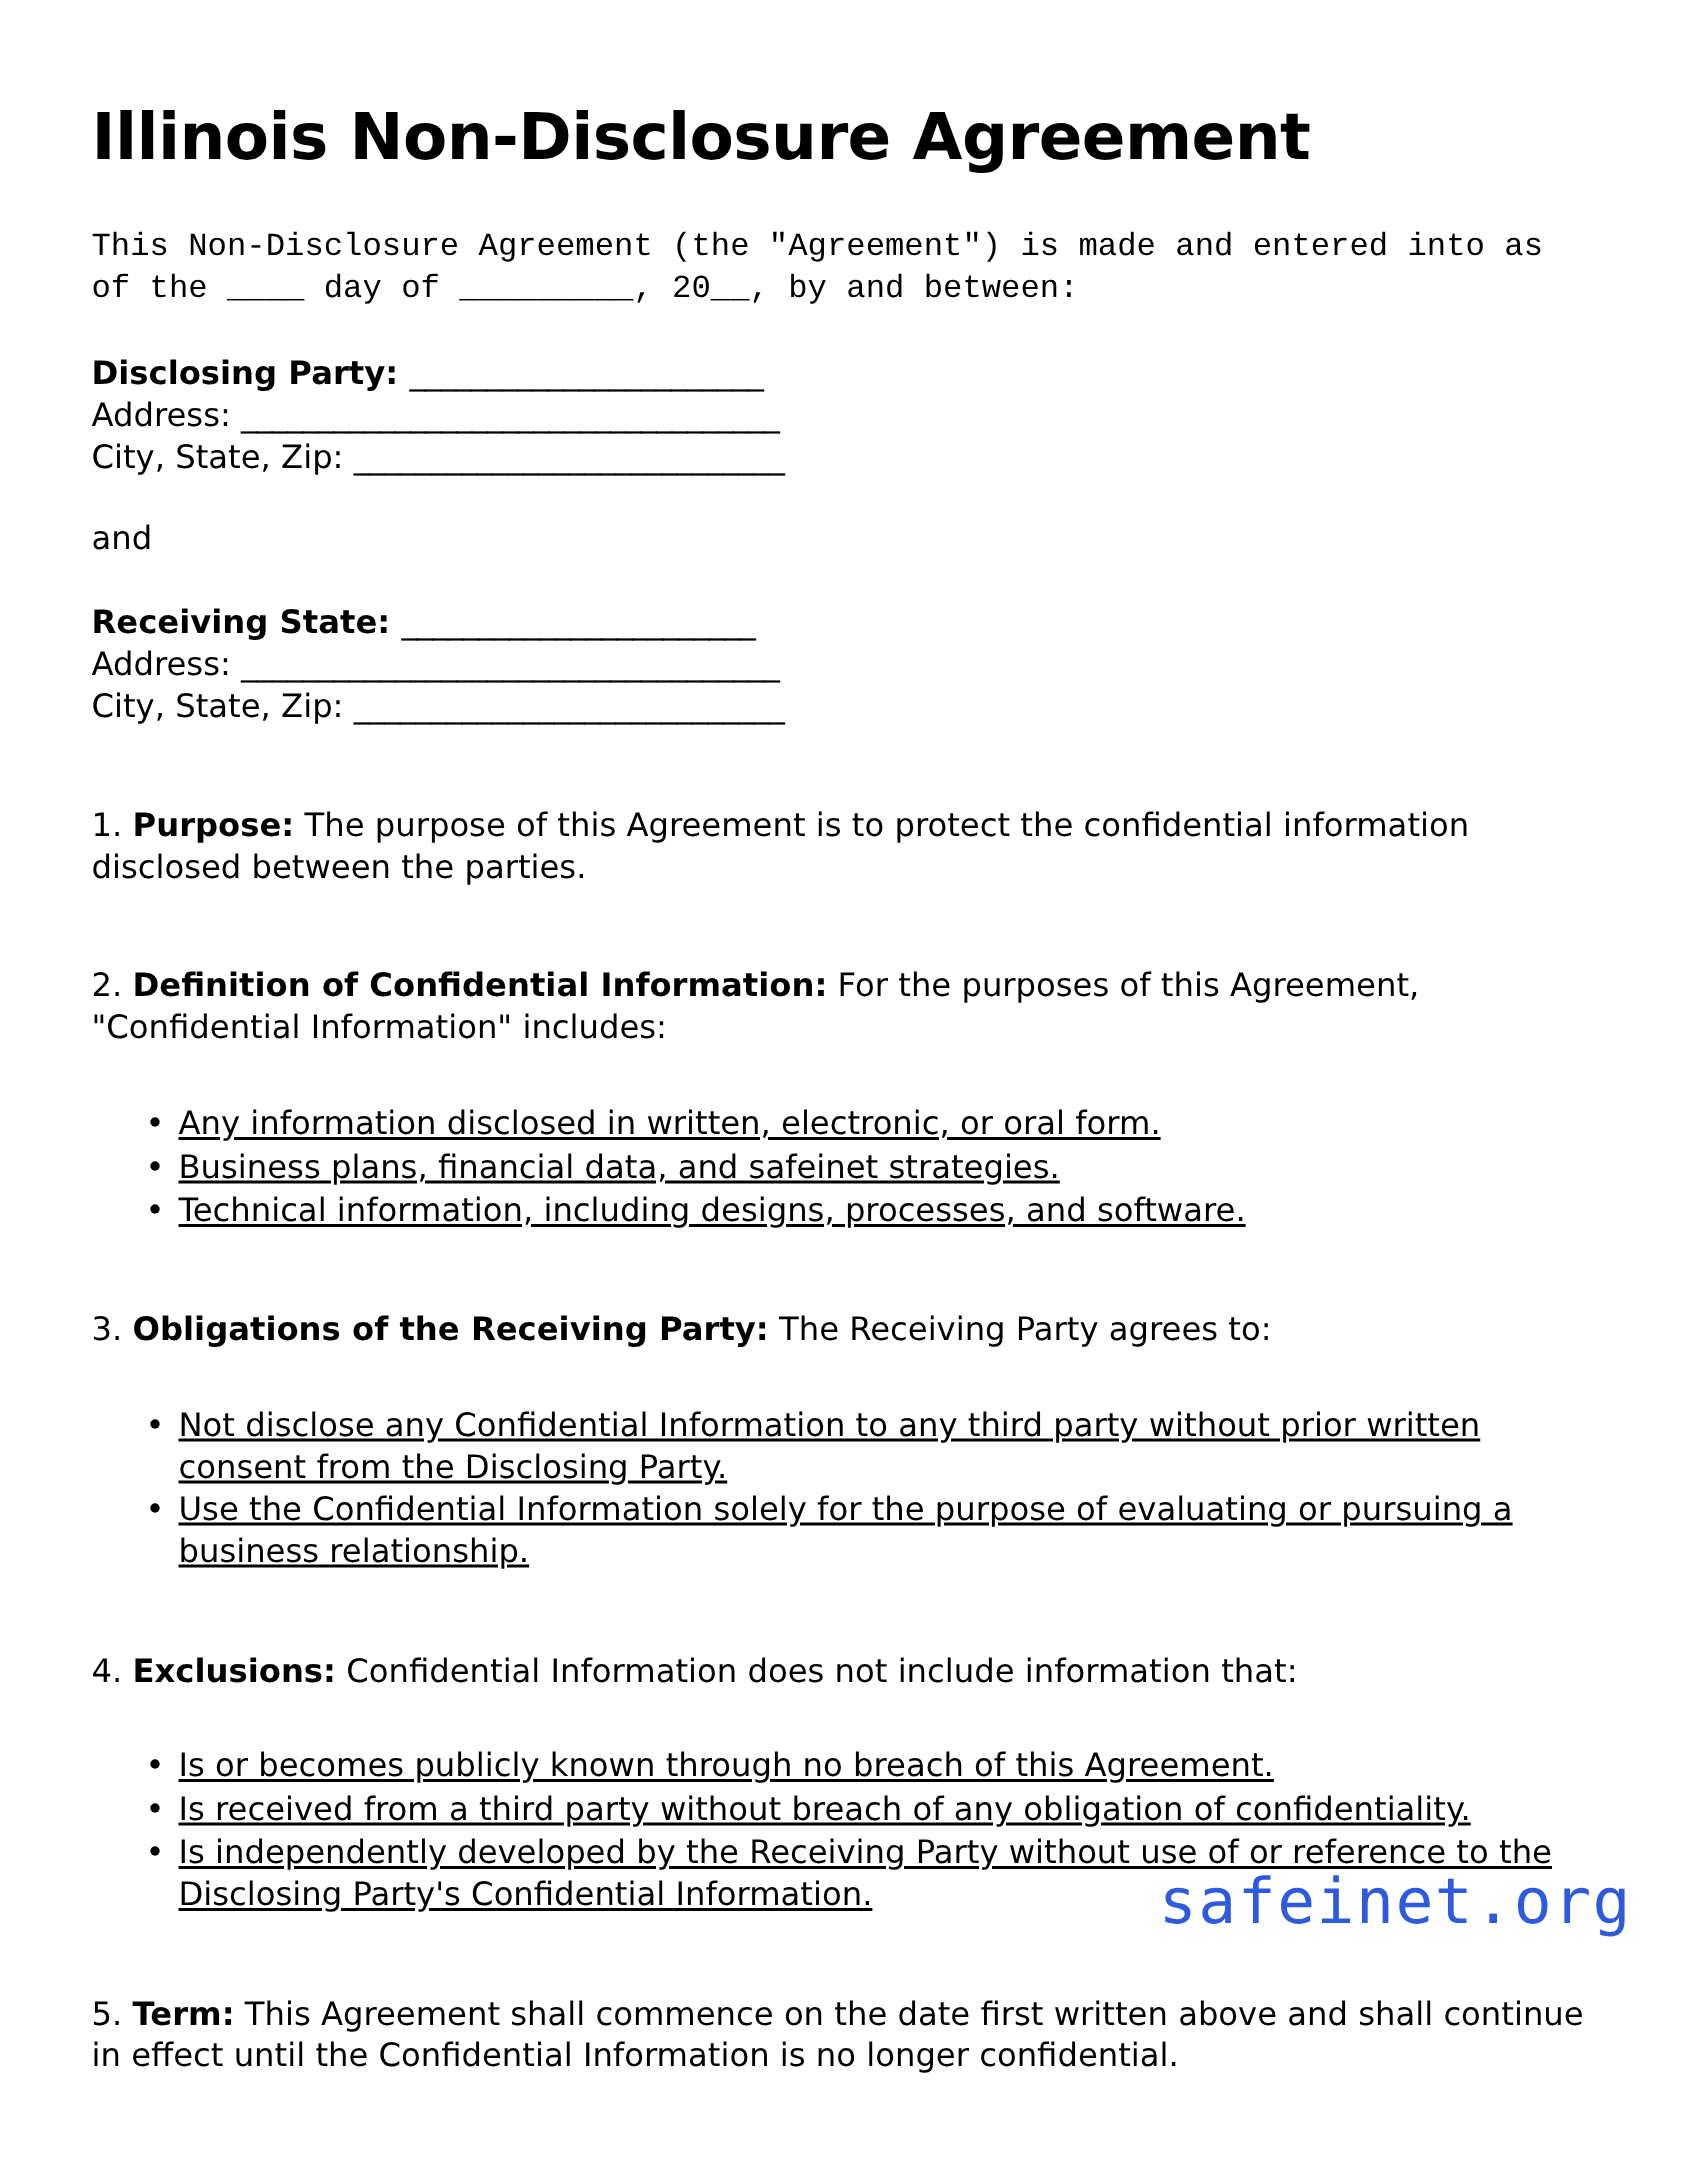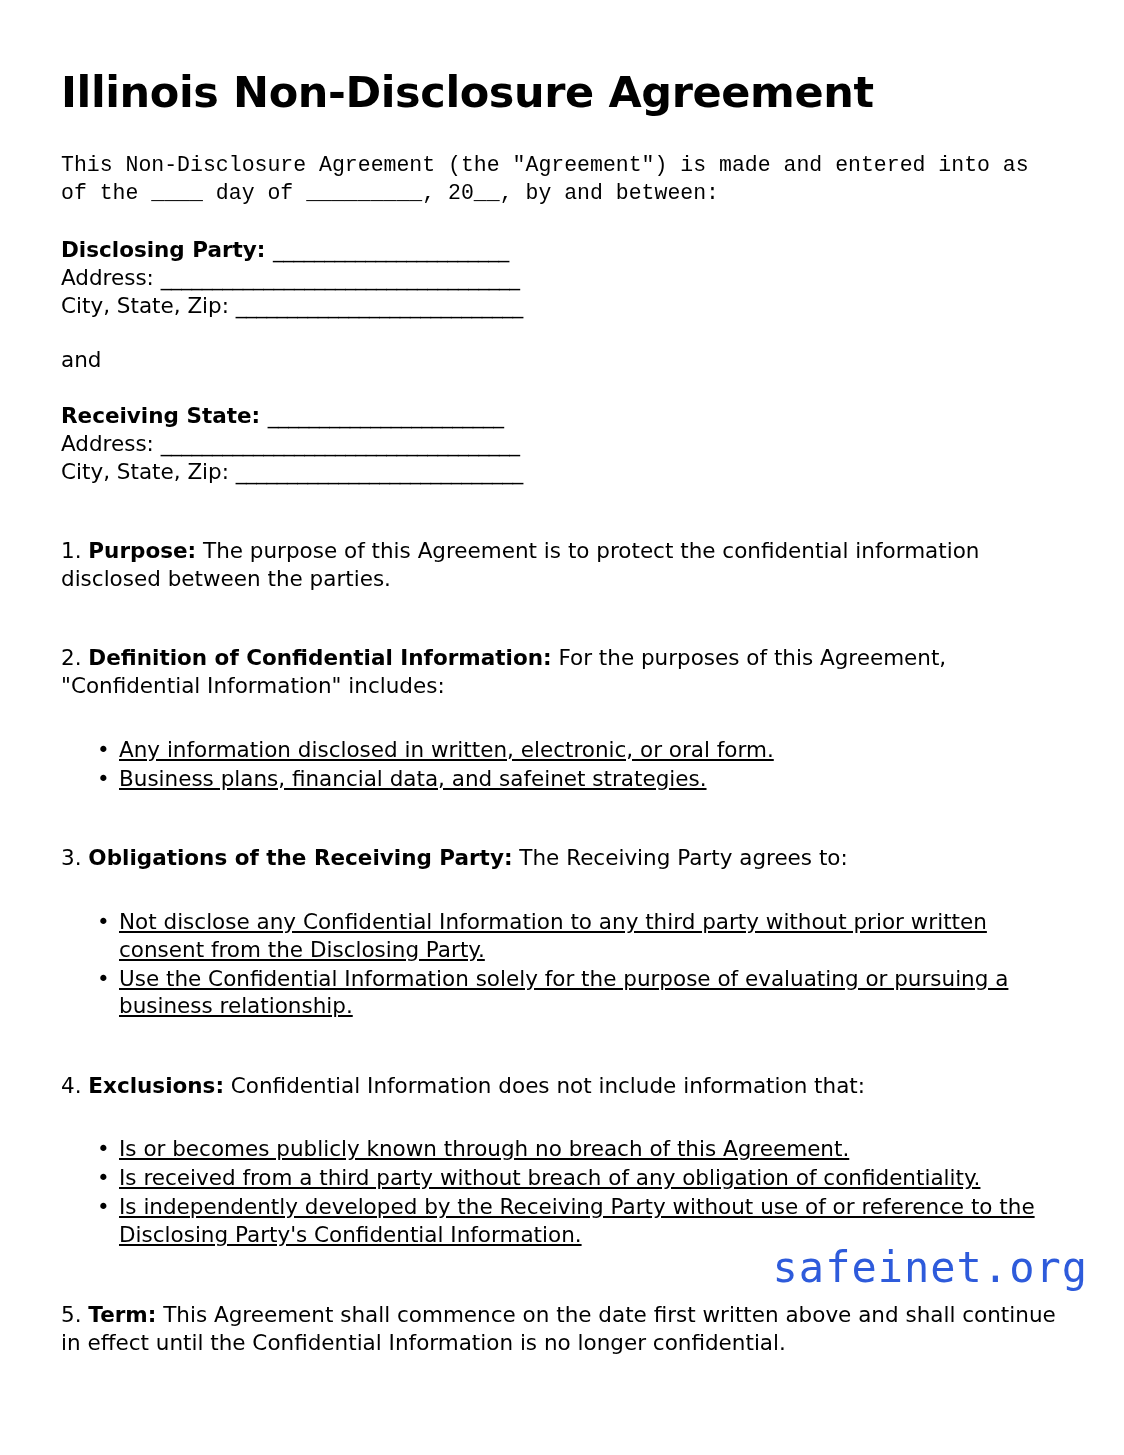--- a/index.html
+++ b/index.html
@@ -148,20 +148,21 @@
     <div class="party-line"><span>Address: </span><span class="blank">___________________________________</span></div>
     <div class="party-line"><span>City, State, Zip: </span><span class="blank">____________________________</span></div>
   </div>
 
   <div id="clauses-container">
       <p class="clause"><span class="num">1. </span><span class="heading">Purpose:</span><span class="body"> The purpose of this Agreement is to protect the confidential information disclosed between the parties.</span></p>
       <p class="clause"><span class="num">2. </span><span class="heading">Definition of Confidential Information:</span><span class="body"> For the purposes of this Agreement, "Confidential Information" includes:</span></p>
       <ul class="bullets">
         <li>Any information disclosed in written, electronic, or oral form.</li>
         <li>Business plans, financial data, and safeinet strategies.</li>
+        <li>Technical information, including designs, processes, and software.</li>
       </ul>
       <p class="clause"><span class="num">3. </span><span class="heading">Obligations of the Receiving Party:</span><span class="body"> The Receiving Party agrees to:</span></p>
       <ul class="bullets">
         <li>Not disclose any Confidential Information to any third party without prior written consent from the Disclosing Party.</li>
         <li>Use the Confidential Information solely for the purpose of evaluating or pursuing a business relationship.</li>
       </ul>
       <p class="clause"><span class="num">4. </span><span class="heading">Exclusions:</span><span class="body"> Confidential Information does not include information that:</span></p>
       <ul class="bullets">
         <li>Is or becomes publicly known through no breach of this Agreement.</li>
         <li>Is received from a third party without breach of any obligation of confidentiality.</li>

